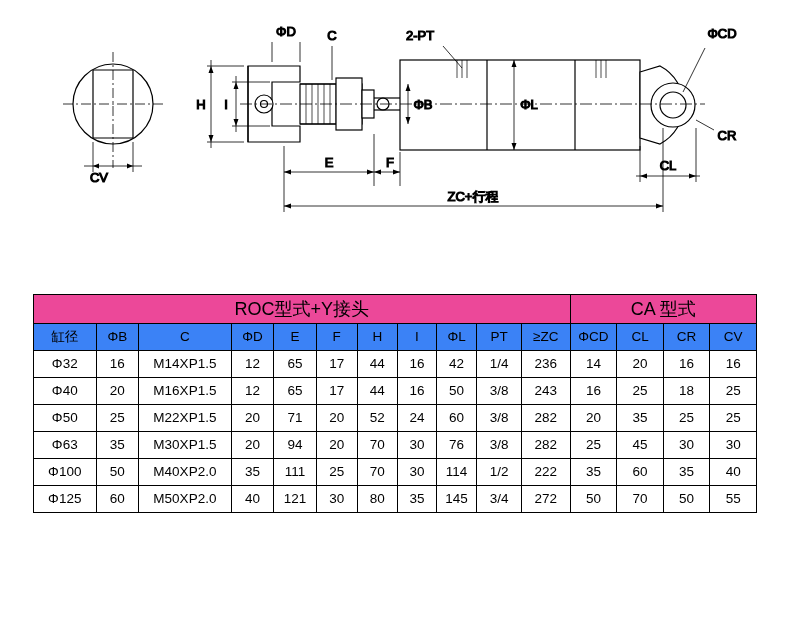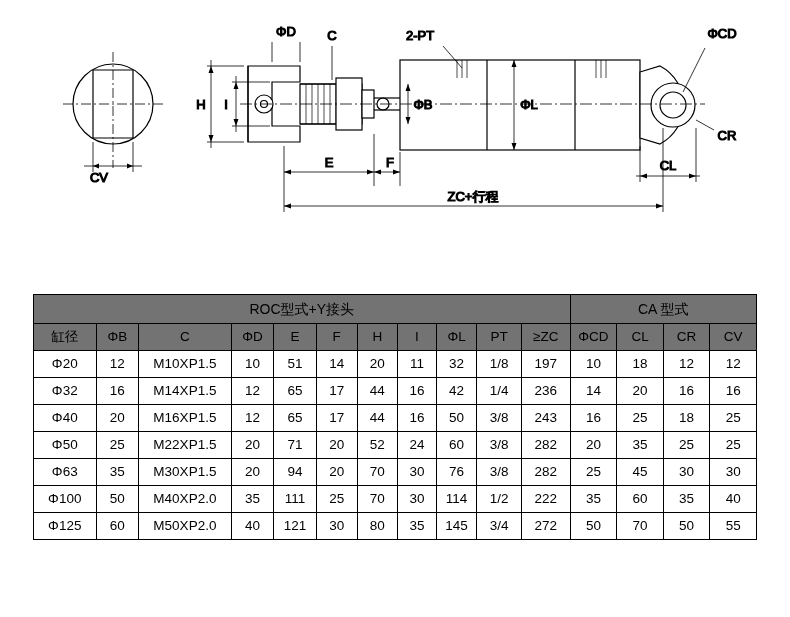--- a/index.html
+++ b/index.html
@@ -52,28 +52,28 @@
   table.spec th, table.spec td {
     border: 1px solid #000000;
     text-align: center;
     padding: 0;
     height: 26px;
     line-height: 26px;
     font-weight: normal;
     white-space: nowrap;
   }
   table.spec tr.group-row th {
-    background: #737373;
+    background: #ec4899;
     height: 28px;
     line-height: 28px;
-    font-size: 14px;
+    font-size: 18px;
     text-align: center;
   }
   table.spec tr.head-row th {
-    background: #737373;
+    background: #3b82f6;
     height: 26px;
     line-height: 26px;
     font-size: 13.5px;
   }
   table.spec td.first-col {
     width: 62px;
   }
   .c-b   { width: 42px; }
   .c-c   { width: 92px; }
   .c-d   { width: 42px; }
@@ -293,37 +293,20 @@
           <th class="c-pt">PT</th>
           <th class="c-zc">≥ZC</th>
           <th class="c-cd">ΦCD</th>
           <th class="c-cl">CL</th>
           <th class="c-cr">CR</th>
           <th class="c-cv">CV</th>
         </tr>
       </thead>
       <tbody>
         <tr>
-          <td class="first-col">Φ20</td>
-          <td>12</td>
-          <td>M10XP1.5</td>
-          <td>10</td>
-          <td>51</td>
-          <td>14</td>
-          <td>20</td>
-          <td>11</td>
-          <td>32</td>
-          <td>1/8</td>
-          <td>197</td>
-          <td>10</td>
-          <td>18</td>
-          <td>12</td>
-          <td>12</td>
-        </tr>
-        <tr>
           <td class="first-col">Φ32</td>
           <td>16</td>
           <td>M14XP1.5</td>
           <td>12</td>
           <td>65</td>
           <td>17</td>
           <td>44</td>
           <td>16</td>
           <td>42</td>
           <td>1/4</td>

